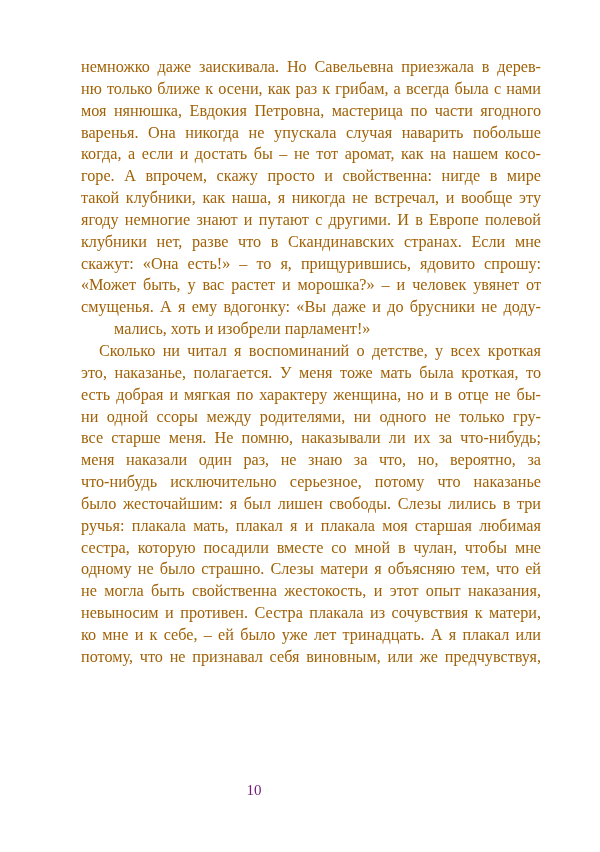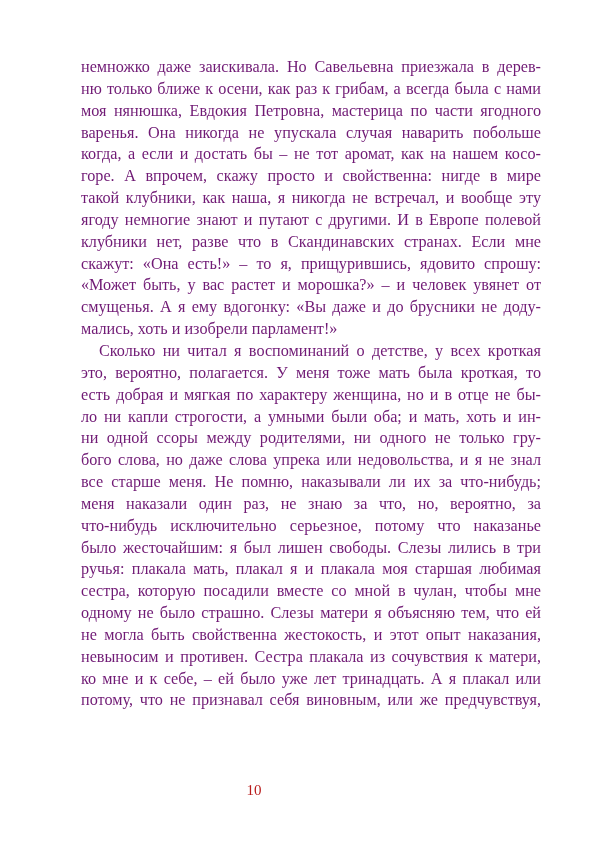--- a/index.html
+++ b/index.html
@@ -4,32 +4,32 @@
 <style>
   html, body { margin: 0; padding: 0; background: #ffffff; }
   body { width: 600px; height: 852px; position: relative; overflow: hidden; }
   .page {
     position: absolute; left: 0; top: 0; width: 600px; height: 852px;
     background: #ffffff;
   }
   .text-block {
     position: absolute; left: 81px; top: 57px; width: 460px;
     font-family: "Liberation Serif", "DejaVu Serif", serif;
-    font-size: 16.2px; line-height: 21.85px; color: #701a75;
+    font-size: 16.2px; line-height: 21.85px; color: #a16207;
   }
   .line {
     display: block; white-space: nowrap; text-align: justify;
     text-align-last: justify; height: 21.85px;
   }
-  .line.last { text-align-last: left; }
+  .line.last { text-align-last: left; margin-left: 33px; }
   .line.indent { padding-left: 18px; }
   .page-number {
     position: absolute; left: 0; width: 508px; top: 782px; text-align: center;
     font-family: "Liberation Serif", "DejaVu Serif", serif;
-    font-size: 15px; color: #b91c1c;
+    font-size: 15px; color: #701a75;
   }
 </style>
 </head>
 <body>
 
 <div class="page">
   <div class="text-block" id="text-block">
       <span class="line">немножко даже заискивала. Но Савельевна приезжала в дерев-</span>
       <span class="line">ню только ближе к осени, как раз к грибам, а всегда была с нами</span>
       <span class="line">моя нянюшка, Евдокия Петровна, мастерица по части ягодного</span>
@@ -37,25 +37,23 @@
       <span class="line">когда, а если и достать бы – не тот аромат, как на нашем косо-</span>
       <span class="line">горе. А впрочем, скажу просто и свойственна: нигде в мире</span>
       <span class="line">такой клубники, как наша, я никогда не встречал, и вообще эту</span>
       <span class="line">ягоду немногие знают и путают с другими. И в Европе полевой</span>
       <span class="line">клубники нет, разве что в Скандинавских странах. Если мне</span>
       <span class="line">скажут: «Она есть!» – то я, прищурившись, ядовито спрошу:</span>
       <span class="line">«Может быть, у вас растет и морошка?» – и человек увянет от</span>
       <span class="line">смущенья. А я ему вдогонку: «Вы даже и до брусники не доду-</span>
       <span class="line last">мались, хоть и изобрели парламент!»</span>
       <span class="line indent">Сколько ни читал я воспоминаний о детстве, у всех кроткая</span>
-      <span class="line">это, вероятно, полагается. У меня тоже мать была кроткая, то</span>
+      <span class="line">это, наказанье, полагается. У меня тоже мать была кроткая, то</span>
       <span class="line">есть добрая и мягкая по характеру женщина, но и в отце не бы-</span>
-      <span class="line">ло ни капли строгости, а умными были оба; и мать, хоть и ин-</span>
       <span class="line">ни одной ссоры между родителями, ни одного не только гру-</span>
-      <span class="line">бого слова, но даже слова упрека или недовольства, и я не знал</span>
       <span class="line">все старше меня. Не помню, наказывали ли их за что-нибудь;</span>
       <span class="line">меня наказали один раз, не знаю за что, но, вероятно, за</span>
       <span class="line">что-нибудь исключительно серьезное, потому что наказанье</span>
       <span class="line">было жесточайшим: я был лишен свободы. Слезы лились в три</span>
       <span class="line">ручья: плакала мать, плакал я и плакала моя старшая любимая</span>
       <span class="line">сестра, которую посадили вместе со мной в чулан, чтобы мне</span>
       <span class="line">одному не было страшно. Слезы матери я объясняю тем, что ей</span>
       <span class="line">не могла быть свойственна жестокость, и этот опыт наказания,</span>
       <span class="line">невыносим и противен. Сестра плакала из сочувствия к матери,</span>
       <span class="line">ко мне и к себе, – ей было уже лет тринадцать. А я плакал или</span>

